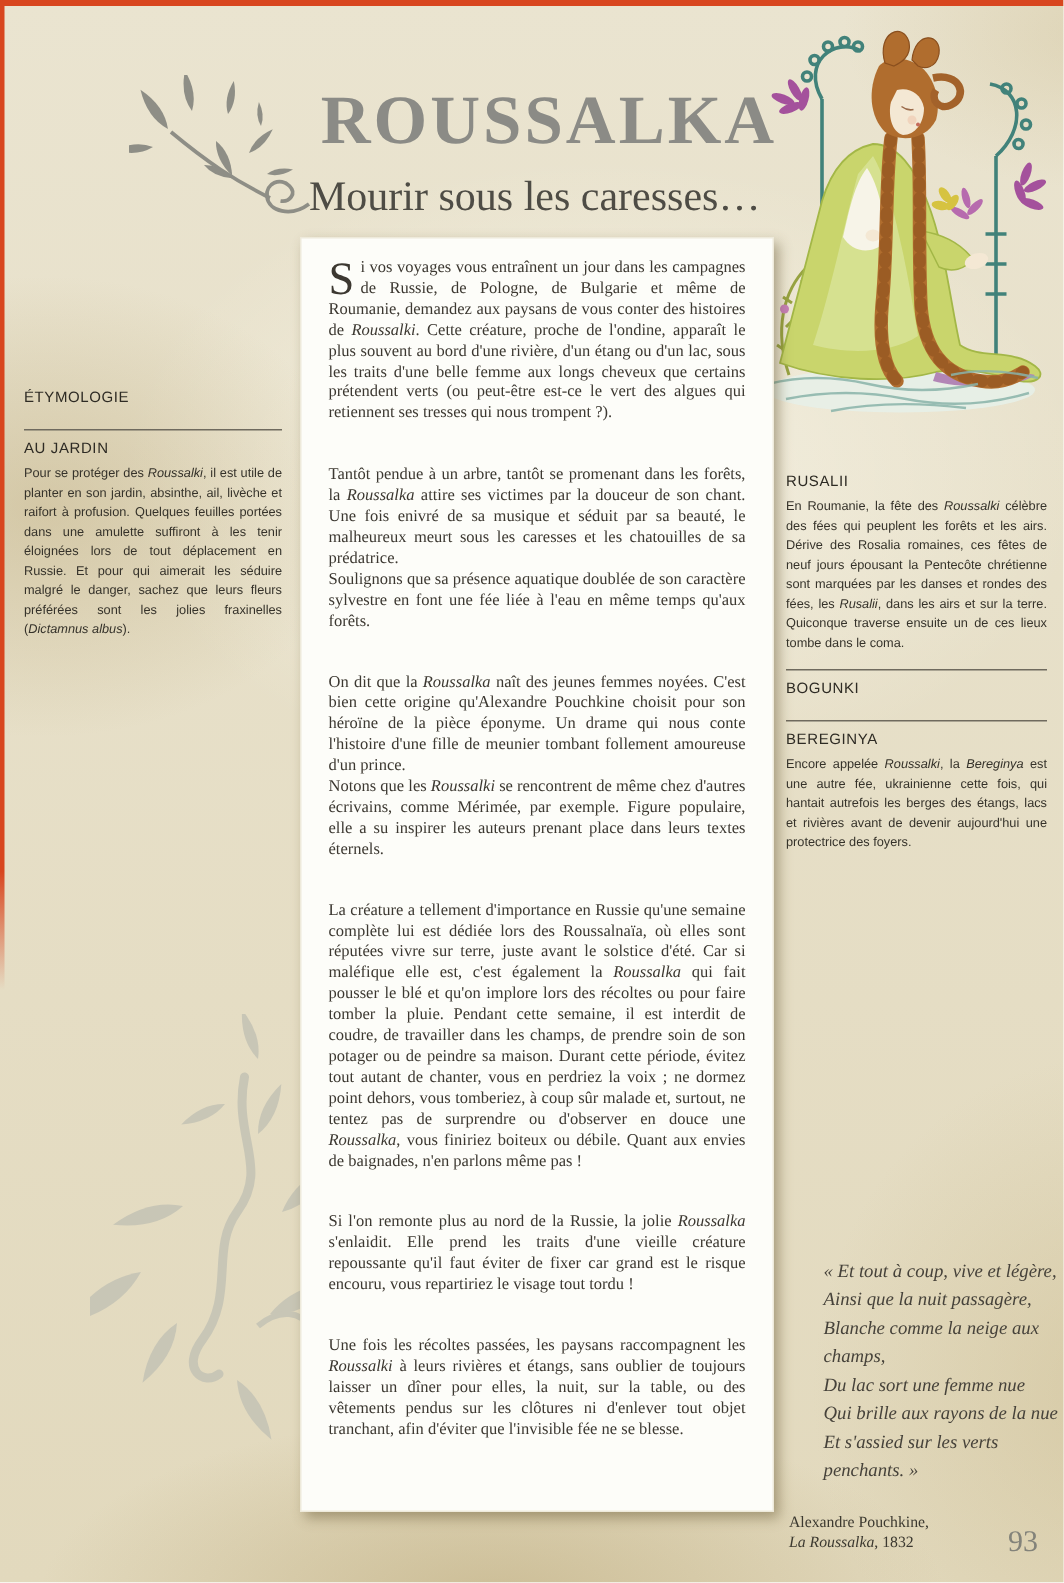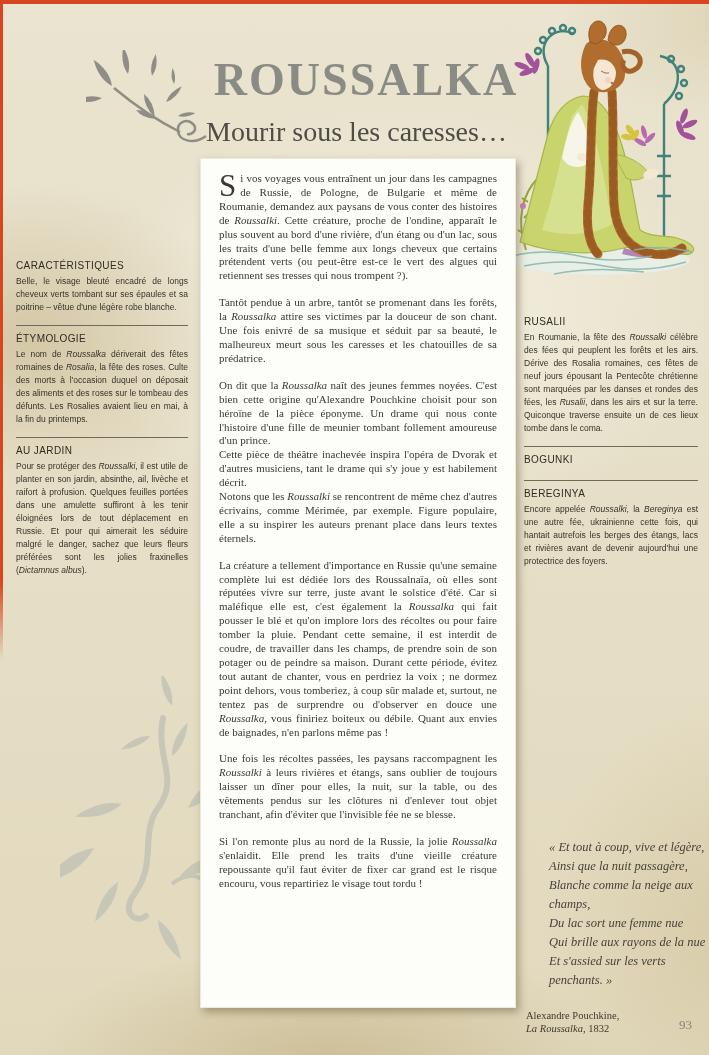--- a/index.html
+++ b/index.html
@@ -37,21 +37,21 @@
   #whitebox{
     position:absolute;left:200px;top:158px;width:316px;height:850px;
     box-sizing:border-box;padding:13px 18px 14px 18px;
     background:#fdfdf9;border:1px solid #eeeadb;
     box-shadow:3px 4px 8px rgba(95,80,42,.45);
     z-index:5;
   }
   .main-text p{
     margin:0;font-size:11px;line-height:13.9px;color:#3c3831;text-align:justify;
   }
-  .main-text p.gap{margin-top:13px;}
+  .main-text p.gap{margin-top:27px;}
   .dropcap{
     float:left;font-size:31px;line-height:25px;padding:1px 4px 0 0;color:#3c3831;
   }
 
   .sidebar{position:absolute;z-index:4;font-family:"Liberation Sans", sans-serif;}
   #left-sidebar{left:16px;top:260px;width:172px;}
   #right-sidebar{left:524px;top:316px;width:174px;}
   .sb-section{padding:7px 0 11px;}
   .sb-section:first-child{padding-top:0;}
   .sb-section + .sb-section{border-top:1px solid #6f6a5e;}
@@ -63,21 +63,21 @@
   }
 
   #quote{position:absolute;left:526px;top:838px;width:182px;z-index:4;}
   .quote-text{
     font-style:italic;font-size:12.5px;line-height:19px;color:#46423a;white-space:pre-line;margin-left:23px;
   }
   .quote-author{margin-top:19px;font-size:10.5px;line-height:13px;color:#3c3930;}
 
   #pagenum{
     position:absolute;left:652px;top:1017px;width:40px;text-align:right;
-    font-size:13px;color:#83837a;z-index:6;
+    font-size:20px;color:#83837a;z-index:6;
   }
   i{font-style:italic;}
 </style>
 </head>
 <body>
 
 <div id="page">
   <div class="top-strip"></div>
   <div class="left-strip"></div>
 
@@ -206,37 +206,32 @@
     </g>
   </svg>
 
   <div id="title">ROUSSALKA</div>
   <div id="subtitle">Mourir sous les caresses…</div>
 
   <div id="whitebox">
     <div class="main-text">
       <p><span class="dropcap">S</span><span>i vos voyages vous entraînent un jour dans les campagnes de Russie, de Pologne, de Bulgarie et même de Roumanie, demandez aux paysans de vous conter des histoires de <i>Roussalki</i>. Cette créature, proche de l'ondine, apparaît le plus souvent au bord d'une rivière, d'un étang ou d'un lac, sous les traits d'une belle femme aux longs cheveux que certains prétendent verts (ou peut-être est-ce le vert des algues qui retiennent ses tresses qui nous trompent ?).</span></p>
       <p class="gap">Tantôt pendue à un arbre, tantôt se promenant dans les forêts, la <i>Roussalka</i> attire ses victimes par la douceur de son chant. Une fois enivré de sa musique et séduit par sa beauté, le malheureux meurt sous les caresses et les chatouilles de sa prédatrice.</p>
+      <p>Soulignons que sa présence aquatique doublée de son caractère sylvestre en font une fée liée à l'eau en même temps qu'aux forêts.</p>
       <p class="gap">On dit que la <i>Roussalka</i> naît des jeunes femmes noyées. C'est bien cette origine qu'Alexandre Pouchkine choisit pour son héroïne de la pièce éponyme. Un drame qui nous conte l'histoire d'une fille de meunier tombant follement amoureuse d'un prince.</p>
-      <p>Cette pièce de théâtre inachevée inspira l'opéra de Dvorak et d'autres musiciens, tant le drame qui s'y joue y est habilement décrit.</p>
       <p>Notons que les <i>Roussalki</i> se rencontrent de même chez d'autres écrivains, comme Mérimée, par exemple. Figure populaire, elle a su inspirer les auteurs prenant place dans leurs textes éternels.</p>
       <p class="gap">La créature a tellement d'importance en Russie qu'une semaine complète lui est dédiée lors des Roussalnaïa, où elles sont réputées vivre sur terre, juste avant le solstice d'été. Car si maléfique elle est, c'est également la <i>Roussalka</i> qui fait pousser le blé et qu'on implore lors des récoltes ou pour faire tomber la pluie. Pendant cette semaine, il est interdit de coudre, de travailler dans les champs, de prendre soin de son potager ou de peindre sa maison. Durant cette période, évitez tout autant de chanter, vous en perdriez la voix ; ne dormez point dehors, vous tomberiez, à coup sûr malade et, surtout, ne tentez pas de surprendre ou d'observer en douce une <i>Roussalka</i>, vous finiriez boiteux ou débile. Quant aux envies de baignades, n'en parlons même pas !</p>
+      <p class="gap">Si l'on remonte plus au nord de la Russie, la jolie <i>Roussalka</i> s'enlaidit. Elle prend les traits d'une vieille créature repoussante qu'il faut éviter de fixer car grand est le risque encouru, vous repartiriez le visage tout tordu !</p>
       <p class="gap">Une fois les récoltes passées, les paysans raccompagnent les <i>Roussalki</i> à leurs rivières et étangs, sans oublier de toujours laisser un dîner pour elles, la nuit, sur la table, ou des vêtements pendus sur les clôtures ni d'enlever tout objet tranchant, afin d'éviter que l'invisible fée ne se blesse.</p>
-      <p class="gap">Si l'on remonte plus au nord de la Russie, la jolie <i>Roussalka</i> s'enlaidit. Elle prend les traits d'une vieille créature repoussante qu'il faut éviter de fixer car grand est le risque encouru, vous repartiriez le visage tout tordu !</p>
     </div>
   </div>
 
   <div id="left-sidebar" class="sidebar">
     <div class="sb-section">
-      <h3 class="sb-heading">CARACTÉRISTIQUES</h3>
-      <p class="sb-body">Belle, le visage bleuté encadré de longs cheveux verts tombant sur ses épaules et sa poitrine – vêtue d'une légère robe blanche.</p>
-    </div>
-    <div class="sb-section">
       <h3 class="sb-heading">ÉTYMOLOGIE</h3>
-      <p class="sb-body">Le nom de <i>Roussalka</i> dériverait des fêtes romaines de <i>Rosalia</i>, la fête des roses. Culte des morts à l'occasion duquel on déposait des aliments et des roses sur le tombeau des défunts. Les Rosalies avaient lieu en mai, à la fin du printemps.</p>
     </div>
     <div class="sb-section">
       <h3 class="sb-heading">AU JARDIN</h3>
       <p class="sb-body">Pour se protéger des <i>Roussalki</i>, il est utile de planter en son jardin, absinthe, ail, livèche et raifort à profusion. Quelques feuilles portées dans une amulette suffiront à les tenir éloignées lors de tout déplacement en Russie. Et pour qui aimerait les séduire malgré le danger, sachez que leurs fleurs préférées sont les jolies fraxinelles (<i>Dictamnus albus</i>).</p>
     </div>
   </div>
 
   <div id="right-sidebar" class="sidebar">
     <div class="sb-section">
       <h3 class="sb-heading">RUSALII</h3>

